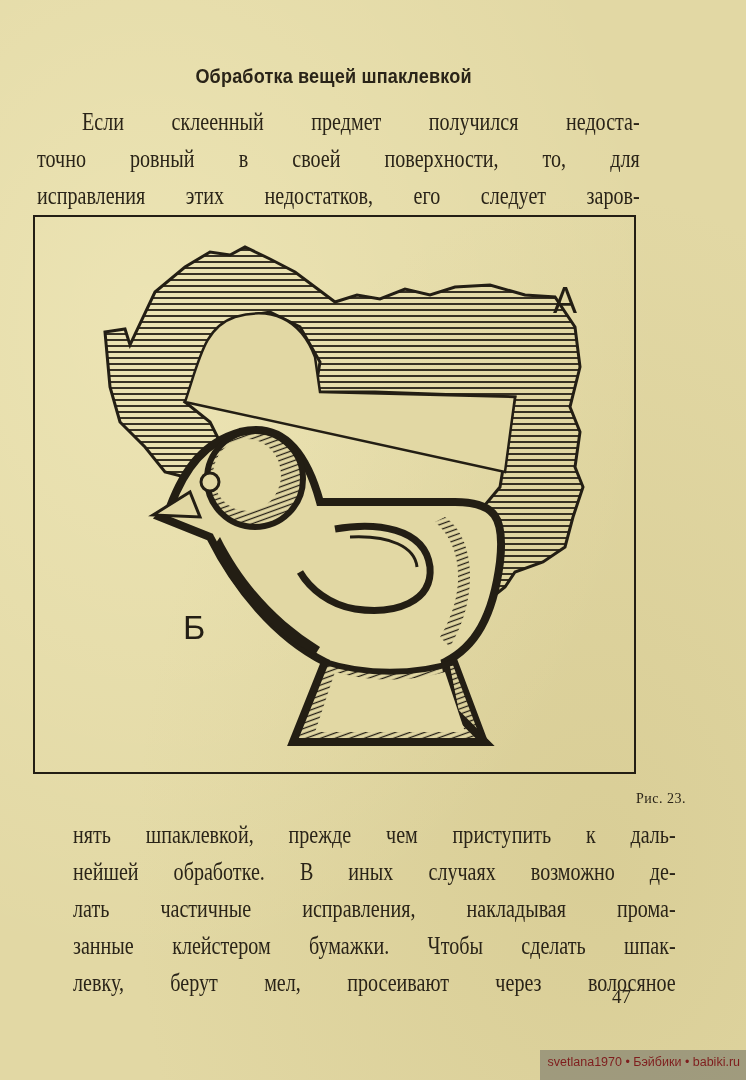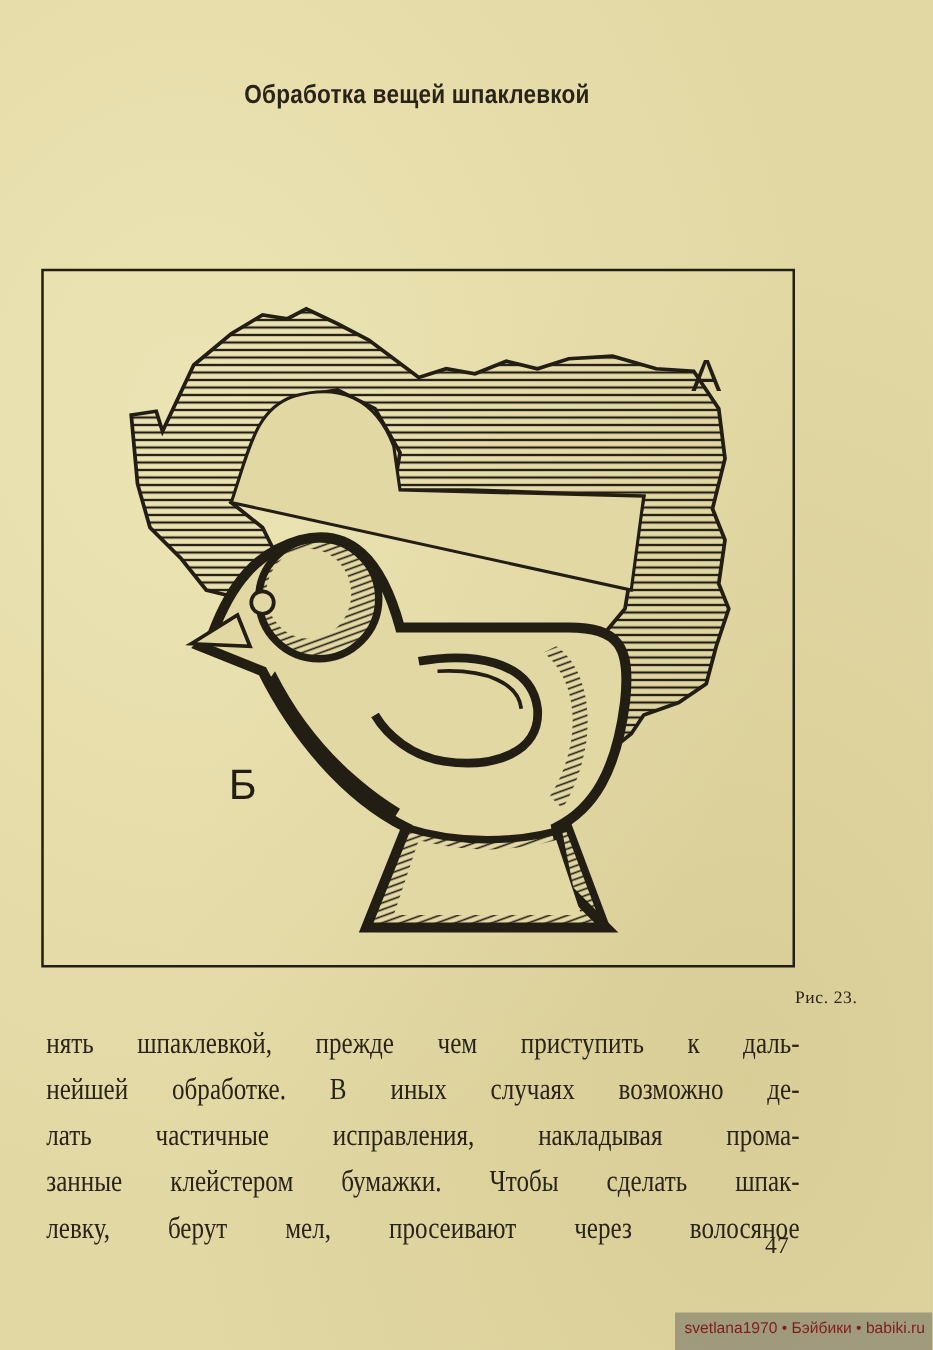--- a/index.html
+++ b/index.html
@@ -21,21 +21,21 @@
       padding-right: 80px; box-sizing: border-box;
     }
     .para { position: absolute; left: 37px; width: 603px; }
     .line {
       display: block; height: 37px; line-height: 37px; font-size: 24.5px;
       text-align: justify; text-align-last: justify; white-space: nowrap;
       transform: scaleX(0.82); transform-origin: 0 0; width: 735px;
     }
     .line.first { padding-left: 55px; width: 680px; }
     .para1 { top: 97px; }
-    .para2 { top: 810px; }
+    .para2 { top: 810px; margin-left: 36px; }
     .figure {
       position: absolute; left: 33px; top: 209px; width: 599px; height: 555px;
       border: 2.5px solid #231e14;
     }
     .figure svg { position: absolute; left: 0; top: 0; }
     .caption {
       position: absolute; top: 785px; left: 0; width: 686px; text-align: right;
       font-size: 14px; letter-spacing: 0.5px;
     }
     .page-number {
@@ -48,20 +48,25 @@
       line-height: 24px; white-space: nowrap;
     }
   </style>
 </head>
 <body>
 
 <div class="page">
 
   <div class="heading">Обработка вещей шпаклевкой</div>
 
+  <div class="para para1">
+    <span class="line first">Если склеенный предмет получился недоста-</span>
+    <span class="line">точно ровный в своей поверхности, то, для</span>
+    <span class="line">исправления этих недостатков, его следует заров-</span>
+  </div>
 
   <div class="figure">
     <svg width="599" height="555" viewBox="0 0 599 555">
       <defs>
         <pattern id="hatch" width="8" height="6" patternUnits="userSpaceOnUse">
           <rect width="8" height="6" fill="none"></rect>
           <line x1="0" y1="3" x2="8" y2="3" stroke="#231e14" stroke-width="1.8"></line>
         </pattern>
         <pattern id="hatch2" width="6" height="5" patternUnits="userSpaceOnUse" patternTransform="rotate(-20)">
           <line x1="0" y1="2.5" x2="6" y2="2.5" stroke="#231e14" stroke-width="1.3"></line>

